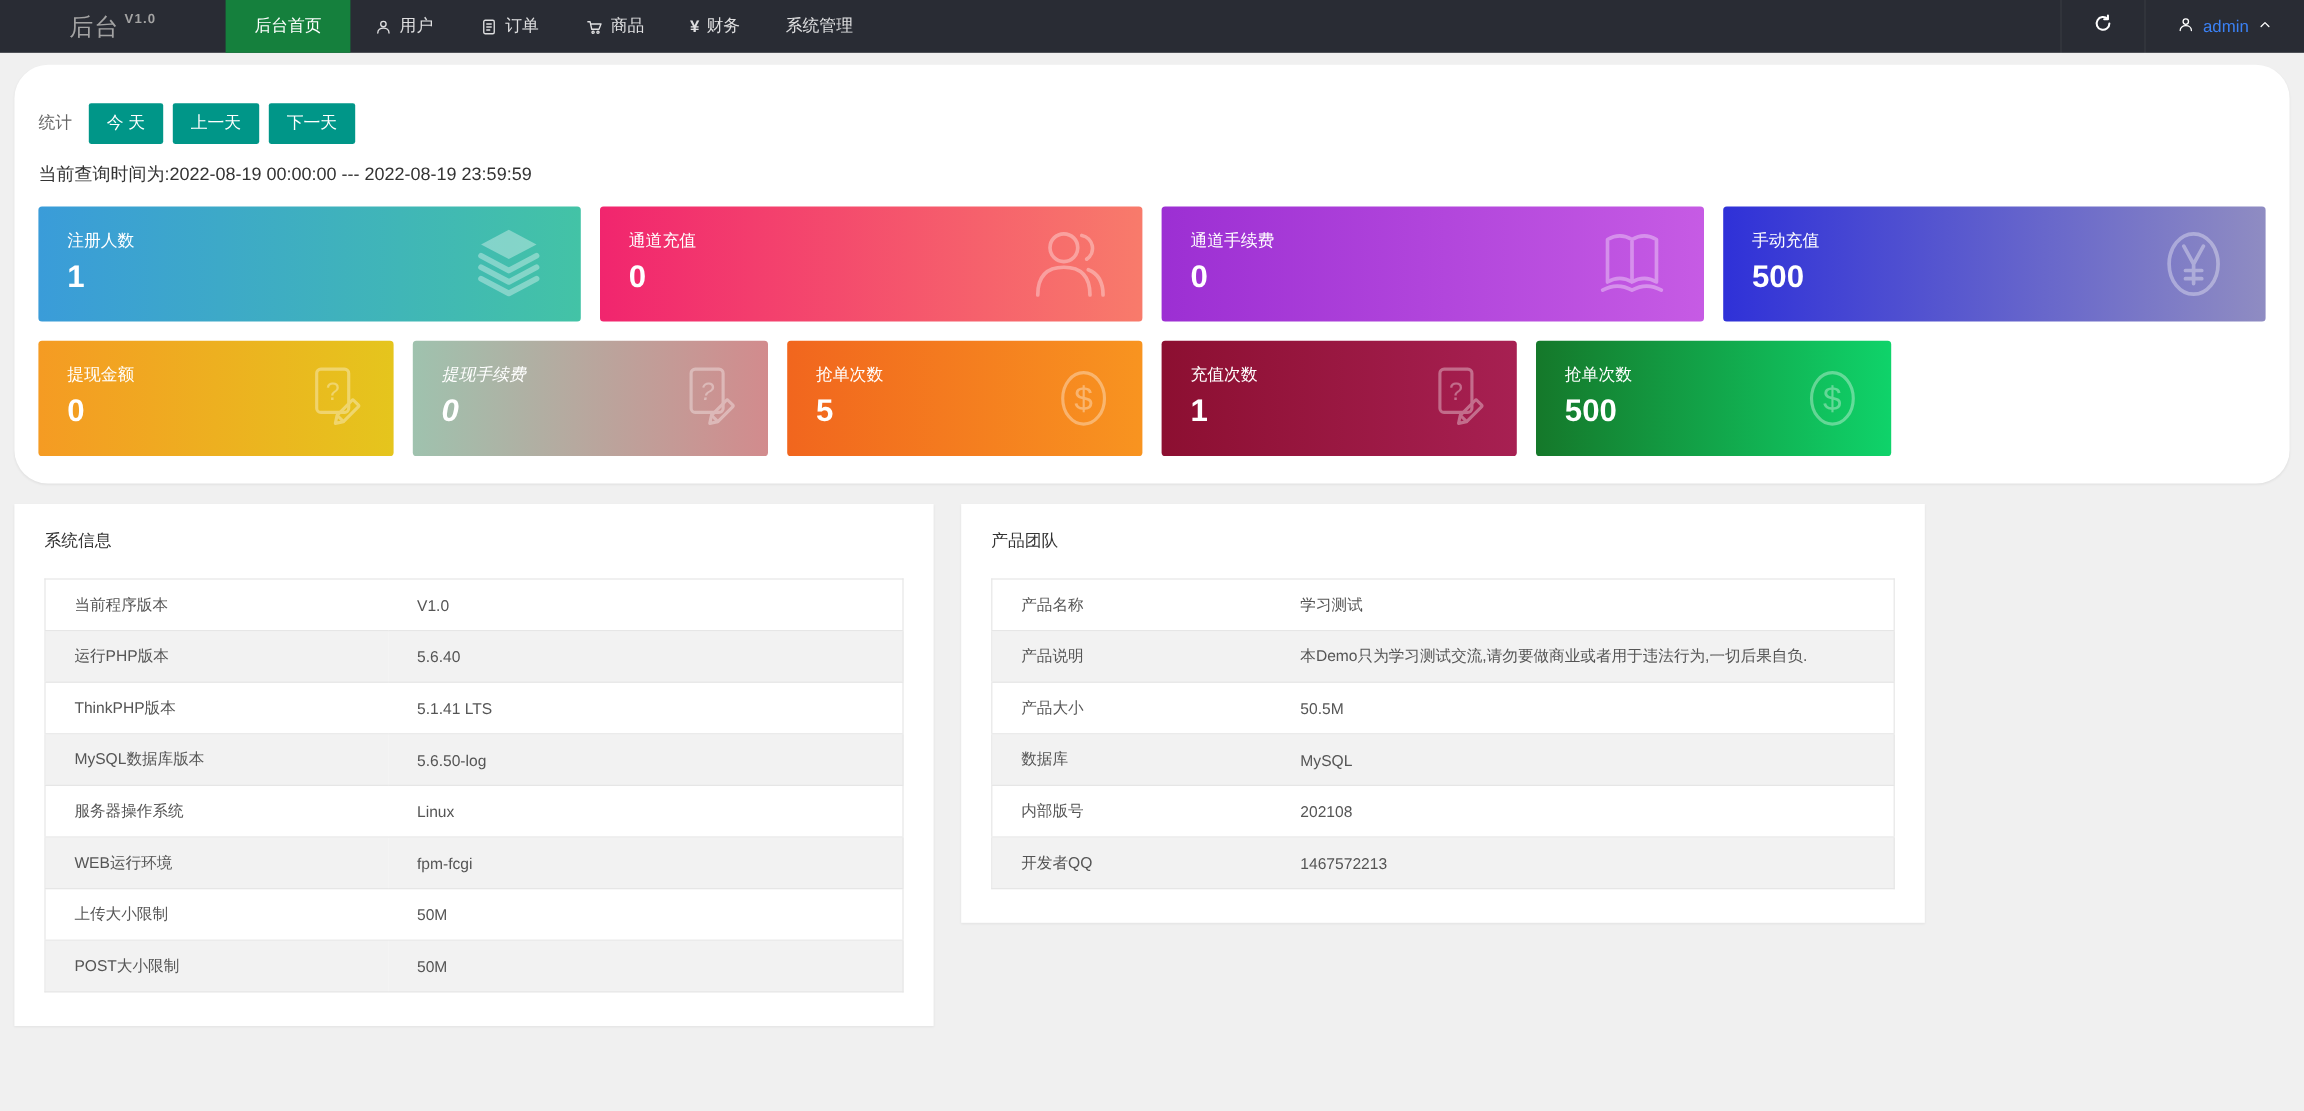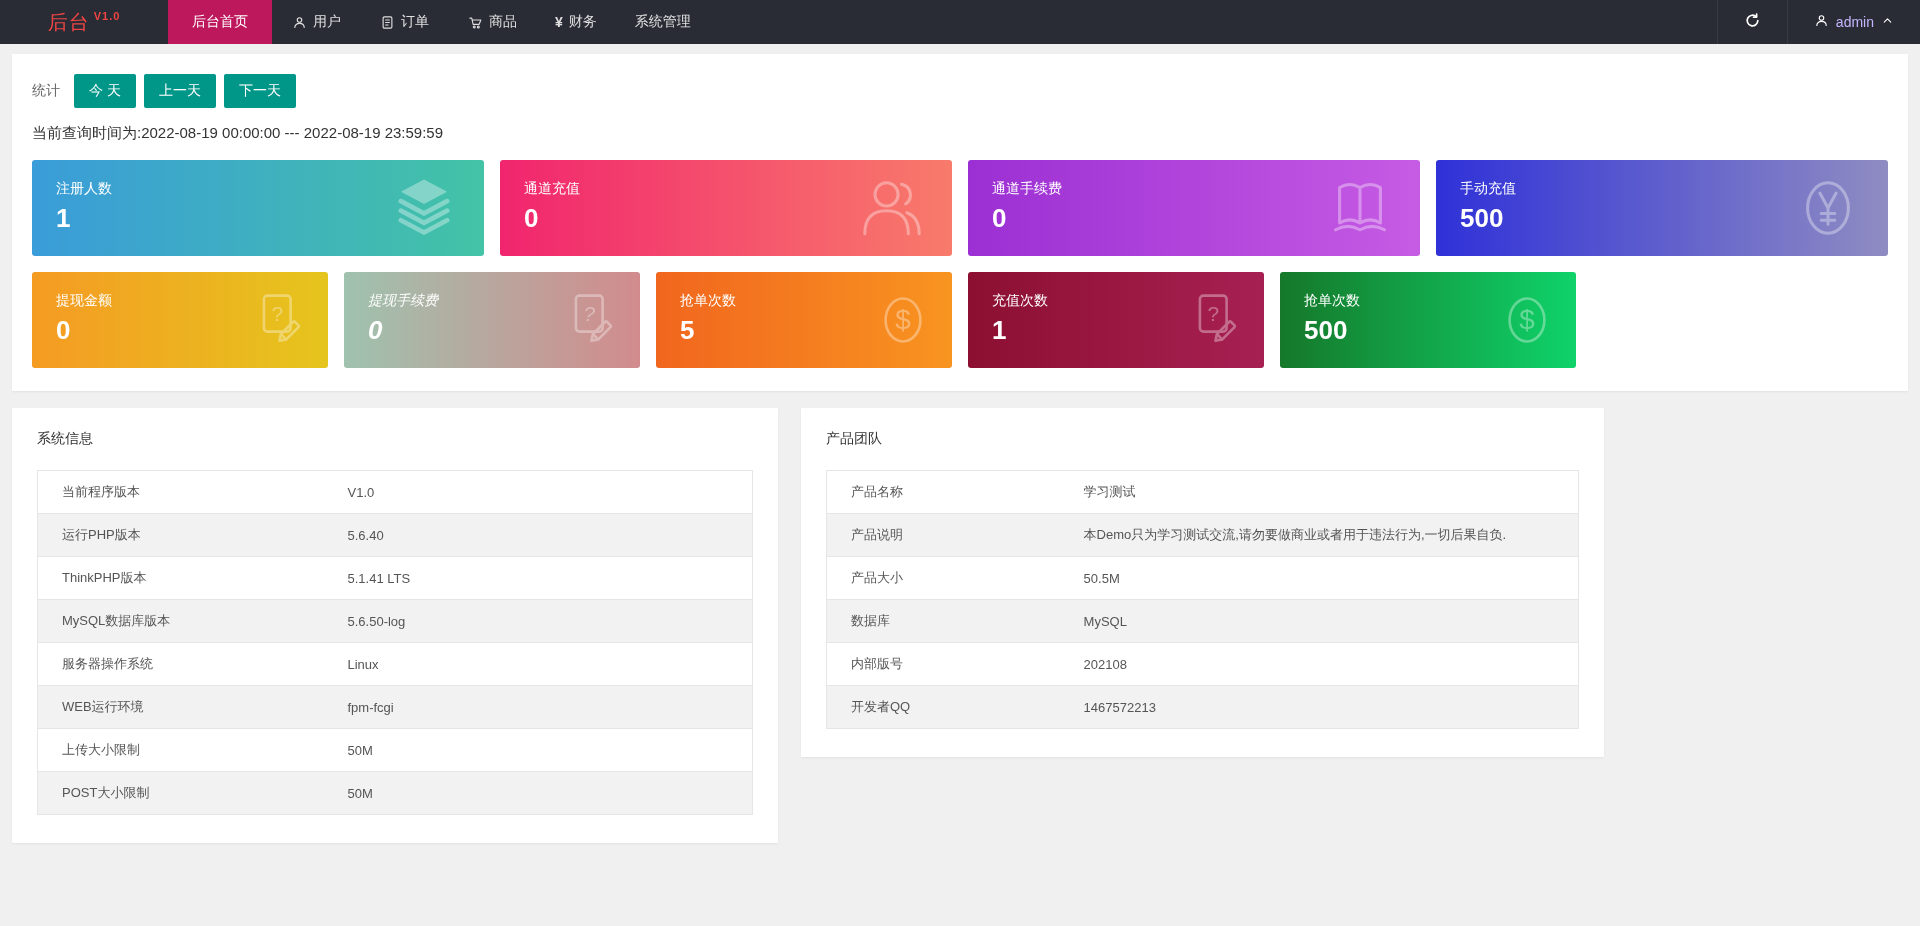--- a/index.html
+++ b/index.html
@@ -1,45 +1,45 @@
 <!DOCTYPE html>
 <html><head>
 <meta charset="utf-8">
 <style>
   * { margin:0; padding:0; box-sizing:border-box; }
   html,body { width:1920px; height:926px; background:#f0f0f0;
     font-family:"Liberation Sans","DejaVu Sans",sans-serif; overflow:hidden; }
 
   
   .navbar { height:44px; background:#292c34; display:flex; align-items:stretch; color:#eee; }
-  .logo { width:168px; display:flex; align-items:center; justify-content:center;
-    font-size:20px; color:#ef4444; letter-spacing:1px;border-radius:15px; }
+  .logo { width:188px; display:flex; align-items:center; justify-content:center;
+    font-size:20px; color:#a3a3a3; letter-spacing:1px;border-radius:15px; }
   .logo sup { font-size:11px; font-weight:bold; margin-left:4px; top:-6px; position:relative; }
   .nav-items { display:flex; align-items:stretch; }
   .nav-item { display:flex; align-items:center; gap:6px; padding:0 19px; font-size:14px;
     color:rgba(255,255,255,.85); cursor:pointer; text-decoration:none; }
-  .nav-item.active { background:#be185d; color:#fff; padding:0 24px; }
+  .nav-item.active { background:#15803d; color:#fff; padding:0 24px; }
   .nav-ic { display:inline-flex; width:16px; height:16px; align-items:center; justify-content:center; }
   .nav-ic svg { width:15px; height:15px; stroke:currentColor; fill:none; stroke-width:1.8;
     stroke-linecap:round; stroke-linejoin:round; }
   .nav-yen { font-size:14px; font-weight:bold; }
   .nav-right { margin-left:auto; display:flex; align-items:stretch; }
   .nav-btn { display:flex; align-items:center; padding:0 26px; cursor:pointer;
     border-left:1px solid rgba(255,255,255,.07); border-right:1px solid rgba(255,255,255,.07); }
   .nav-btn svg { width:17px; height:17px; stroke:#fff; fill:none; stroke-width:2.4;
     stroke-linecap:round; stroke-linejoin:round; }
   .user-menu { display:flex; align-items:center; gap:7px; padding:0 26px; font-size:14px;
-    color:#c4b5fd; cursor:pointer; }
+    color:#3b82f6; cursor:pointer; }
   .user-menu svg { width:15px; height:15px; stroke:#fff; fill:none; stroke-width:1.8;
     stroke-linecap:round; stroke-linejoin:round; }
   .caret svg { width:13px; height:13px; stroke-width:2; }
 
   
-  .stats-panel { margin:10px 12px 0; background:#fff; padding:20px 20px 23px;
-    box-shadow:0 1px 2px rgba(0,0,0,.06); }
+  .stats-panel { margin:10px 12px 0; background:#fff; padding:32px 20px 23px;
+    box-shadow:0 1px 2px rgba(0,0,0,.06);border-radius:28px; }
   .stats-toolbar { display:flex; align-items:center; gap:8px; }
   .stats-label { font-size:14px; color:#666; margin-right:6px; }
   .range-btn { background:#009688; color:#fff; border:none; border-radius:2px;
     font-size:14px; padding:8px 15px; cursor:pointer;
     font-family:"Liberation Sans","DejaVu Sans",sans-serif; }
   .query-time { margin-top:16px; font-size:15px; color:#333; }
 
   .cards-row1 { margin-top:17px; display:grid; grid-template-columns:repeat(4,1fr); gap:16px; }
   .cards-row2 { margin-top:16px; display:grid; grid-template-columns:repeat(6,1fr); gap:16px; }
   .stat-card { position:relative; height:96px; border-radius:3px; padding:20px 24px;

